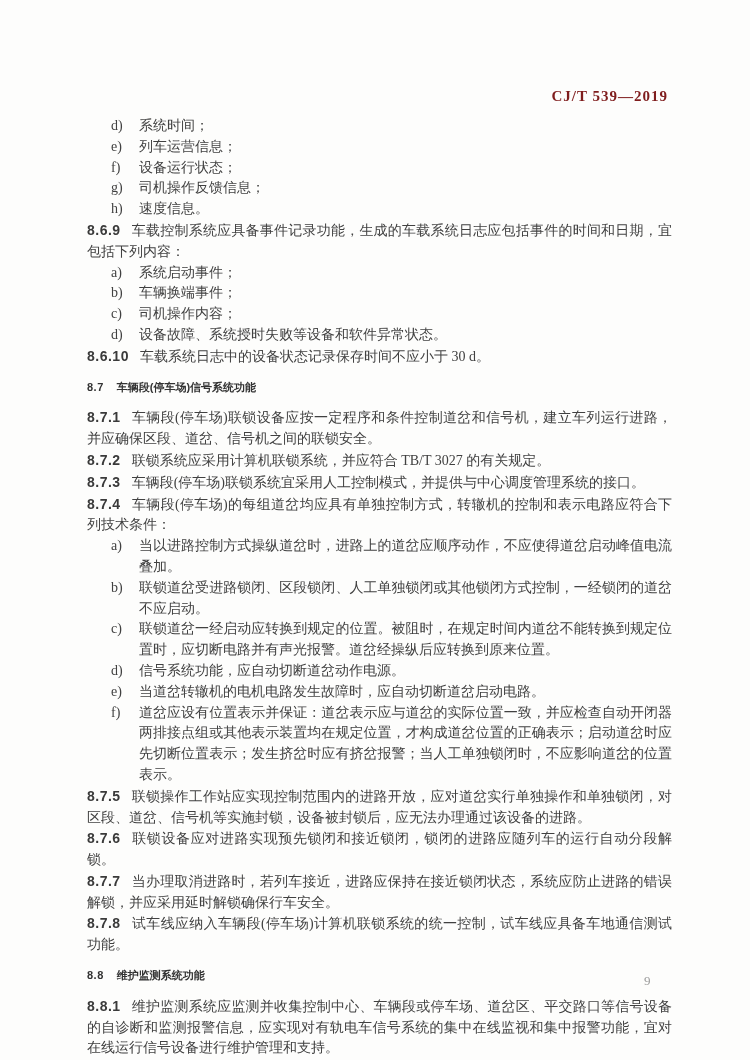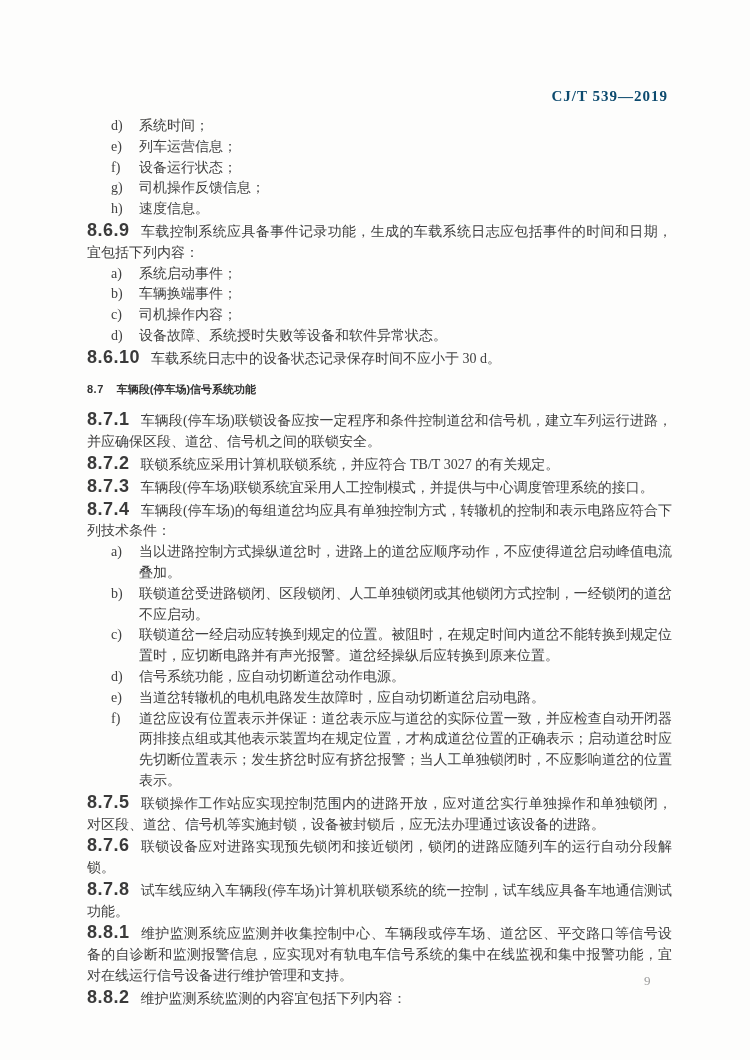--- a/index.html
+++ b/index.html
@@ -20,40 +20,40 @@
   .running-header {
     position: absolute;
     top: 88px;
     left: 0;
     right: 82px;
     text-align: right;
     font-family: "Liberation Serif", serif;
     font-weight: bold;
     font-size: 15px;
     letter-spacing: 1px;
-    color: #0c4a6e;
+    color: #7f1d1d;
   }
   .doc-body {
     position: absolute;
     top: 116px;
     left: 87px;
     width: 585px;
     font-size: 14px;
     line-height: 20.8px;
     text-align: justify;
     text-justify: inter-ideograph;
   }
   .clause {
     margin: 0;
     text-align: justify;
   }
   .clause .clause-num {
     font-family: "Liberation Sans", sans-serif;
     font-weight: bold;
-    font-size: 18px;
+    font-size: 14px;
     color: #3a3a3a;
     margin-right: 11px;
     letter-spacing: 0.5px;
   }
   .heading {
     margin: 9px 0 10px 0;
     font-family: "Liberation Sans", sans-serif;
     font-weight: bold;
     font-size: 11px;
     color: #333333;
@@ -158,20 +158,22 @@
       <div class="list-item">
         <span class="list-marker">e)</span>
         <span class="list-text">当道岔转辙机的电机电路发生故障时，应自动切断道岔启动电路。</span>
       </div>
       <div class="list-item">
         <span class="list-marker">f)</span>
         <span class="list-text">道岔应设有位置表示并保证：道岔表示应与道岔的实际位置一致，并应检查自动开闭器两排接点组或其他表示装置均在规定位置，才构成道岔位置的正确表示；启动道岔时应先切断位置表示；发生挤岔时应有挤岔报警；当人工单独锁闭时，不应影响道岔的位置表示。</span>
       </div>
       <p class="clause"><span class="clause-num">8.7.5</span><span>联锁操作工作站应实现控制范围内的进路开放，应对道岔实行单独操作和单独锁闭，对区段、道岔、信号机等实施封锁，设备被封锁后，应无法办理通过该设备的进路。</span></p>
       <p class="clause"><span class="clause-num">8.7.6</span><span>联锁设备应对进路实现预先锁闭和接近锁闭，锁闭的进路应随列车的运行自动分段解锁。</span></p>
+      <p class="clause"><span class="clause-num">8.7.7</span><span>当办理取消进路时，若列车接近，进路应保持在接近锁闭状态，系统应防止进路的错误解锁，并应采用延时解锁确保行车安全。</span></p>
       <p class="clause"><span class="clause-num">8.7.8</span><span>试车线应纳入车辆段(停车场)计算机联锁系统的统一控制，试车线应具备车地通信测试功能。</span></p>
+      <p class="heading"><span class="clause-num">8.8</span><span>维护监测系统功能</span></p>
       <p class="clause"><span class="clause-num">8.8.1</span><span>维护监测系统应监测并收集控制中心、车辆段或停车场、道岔区、平交路口等信号设备的自诊断和监测报警信息，应实现对有轨电车信号系统的集中在线监视和集中报警功能，宜对在线运行信号设备进行维护管理和支持。</span></p>
       <p class="clause"><span class="clause-num">8.8.2</span><span>维护监测系统监测的内容宜包括下列内容：</span></p>
     </div>
 
   <div class="page-number">9</div>
 
 </div>
 
 </body></html>

